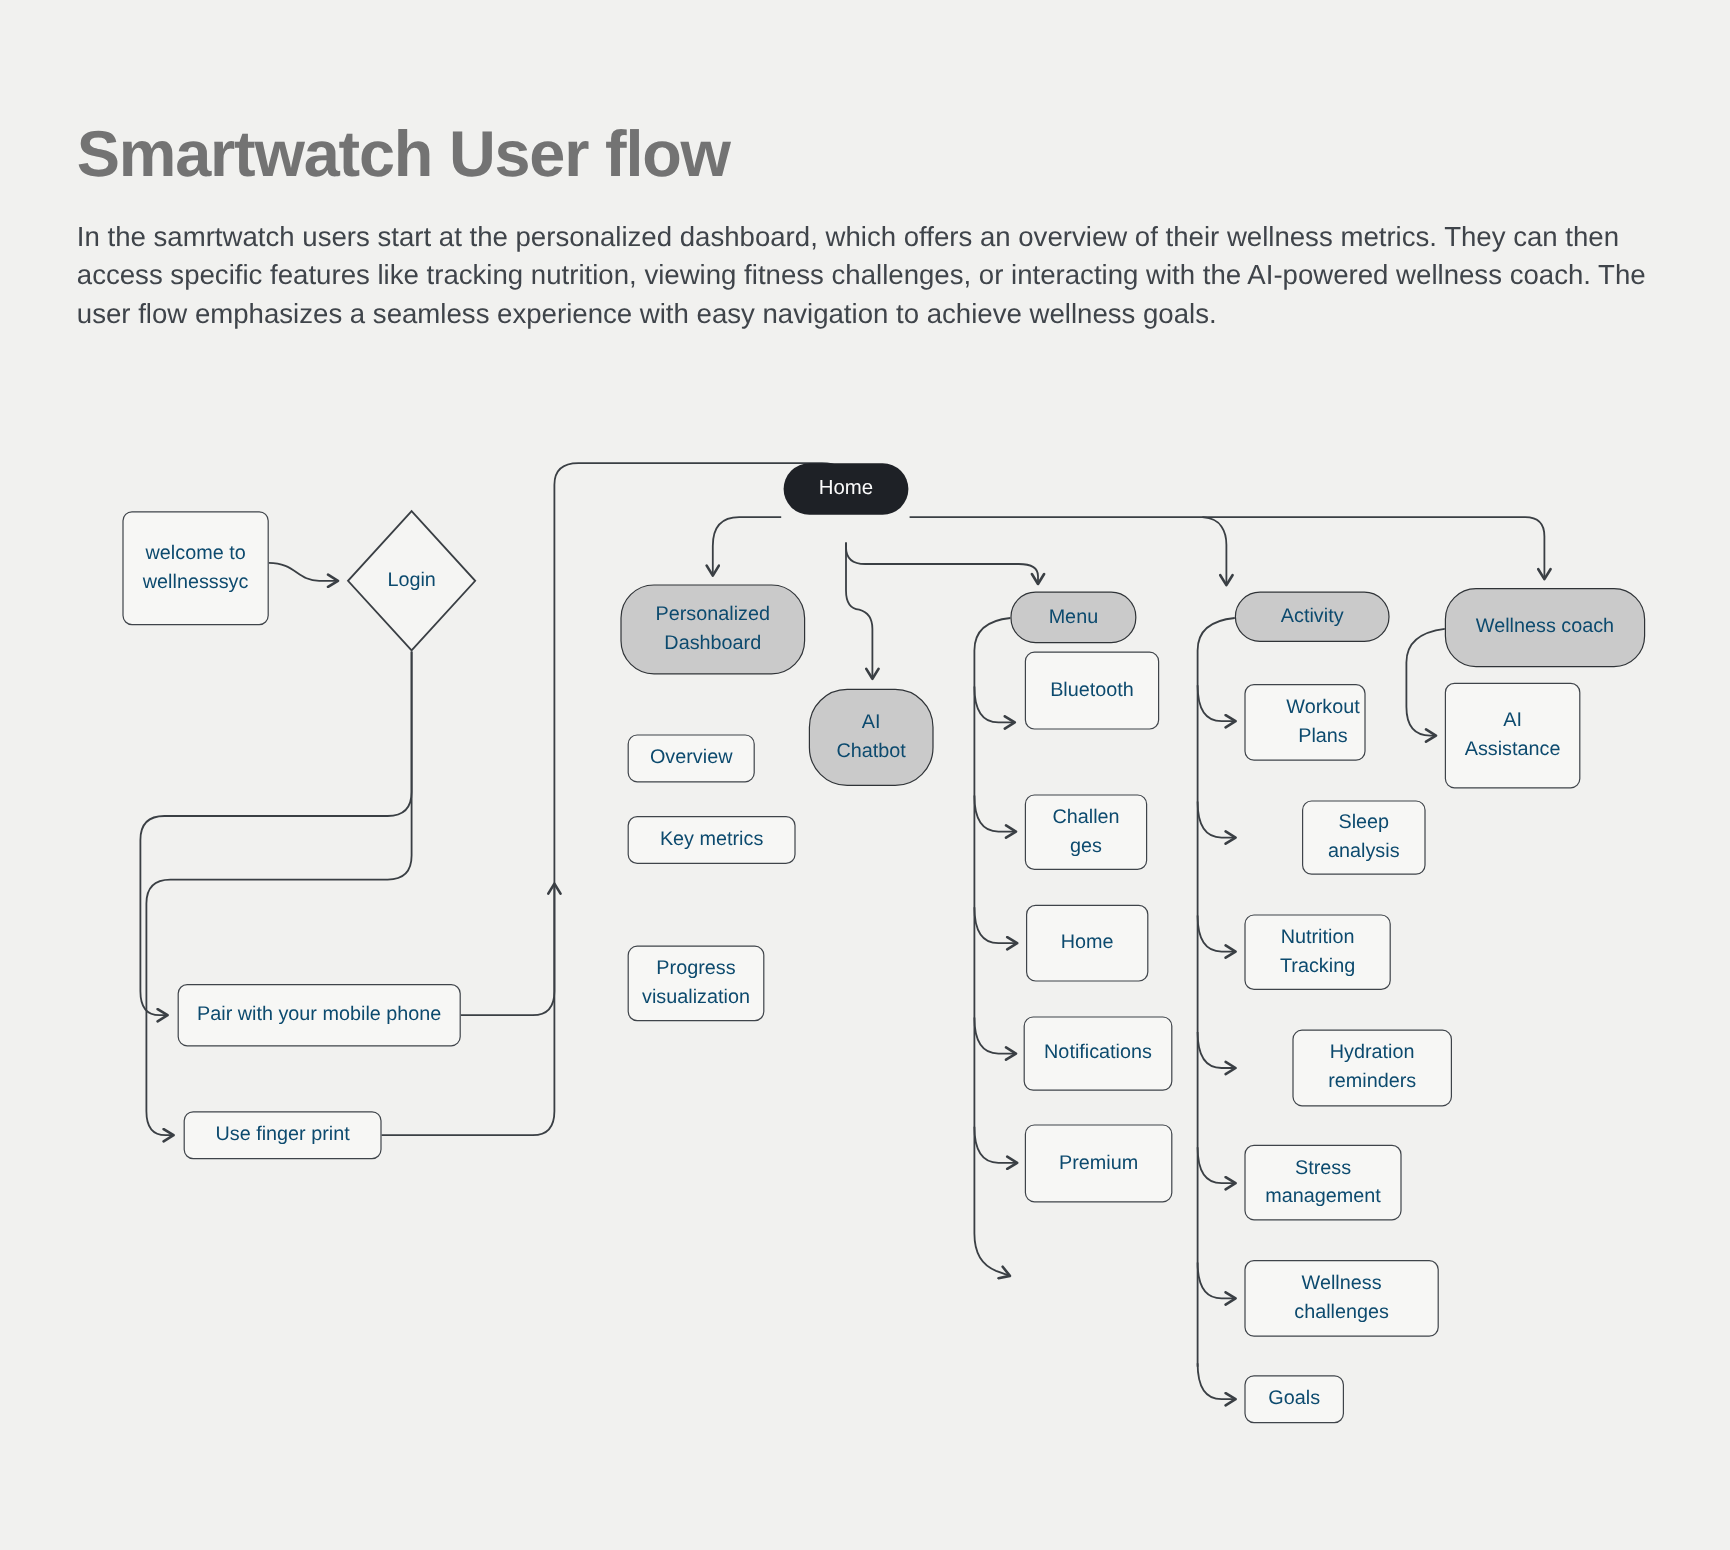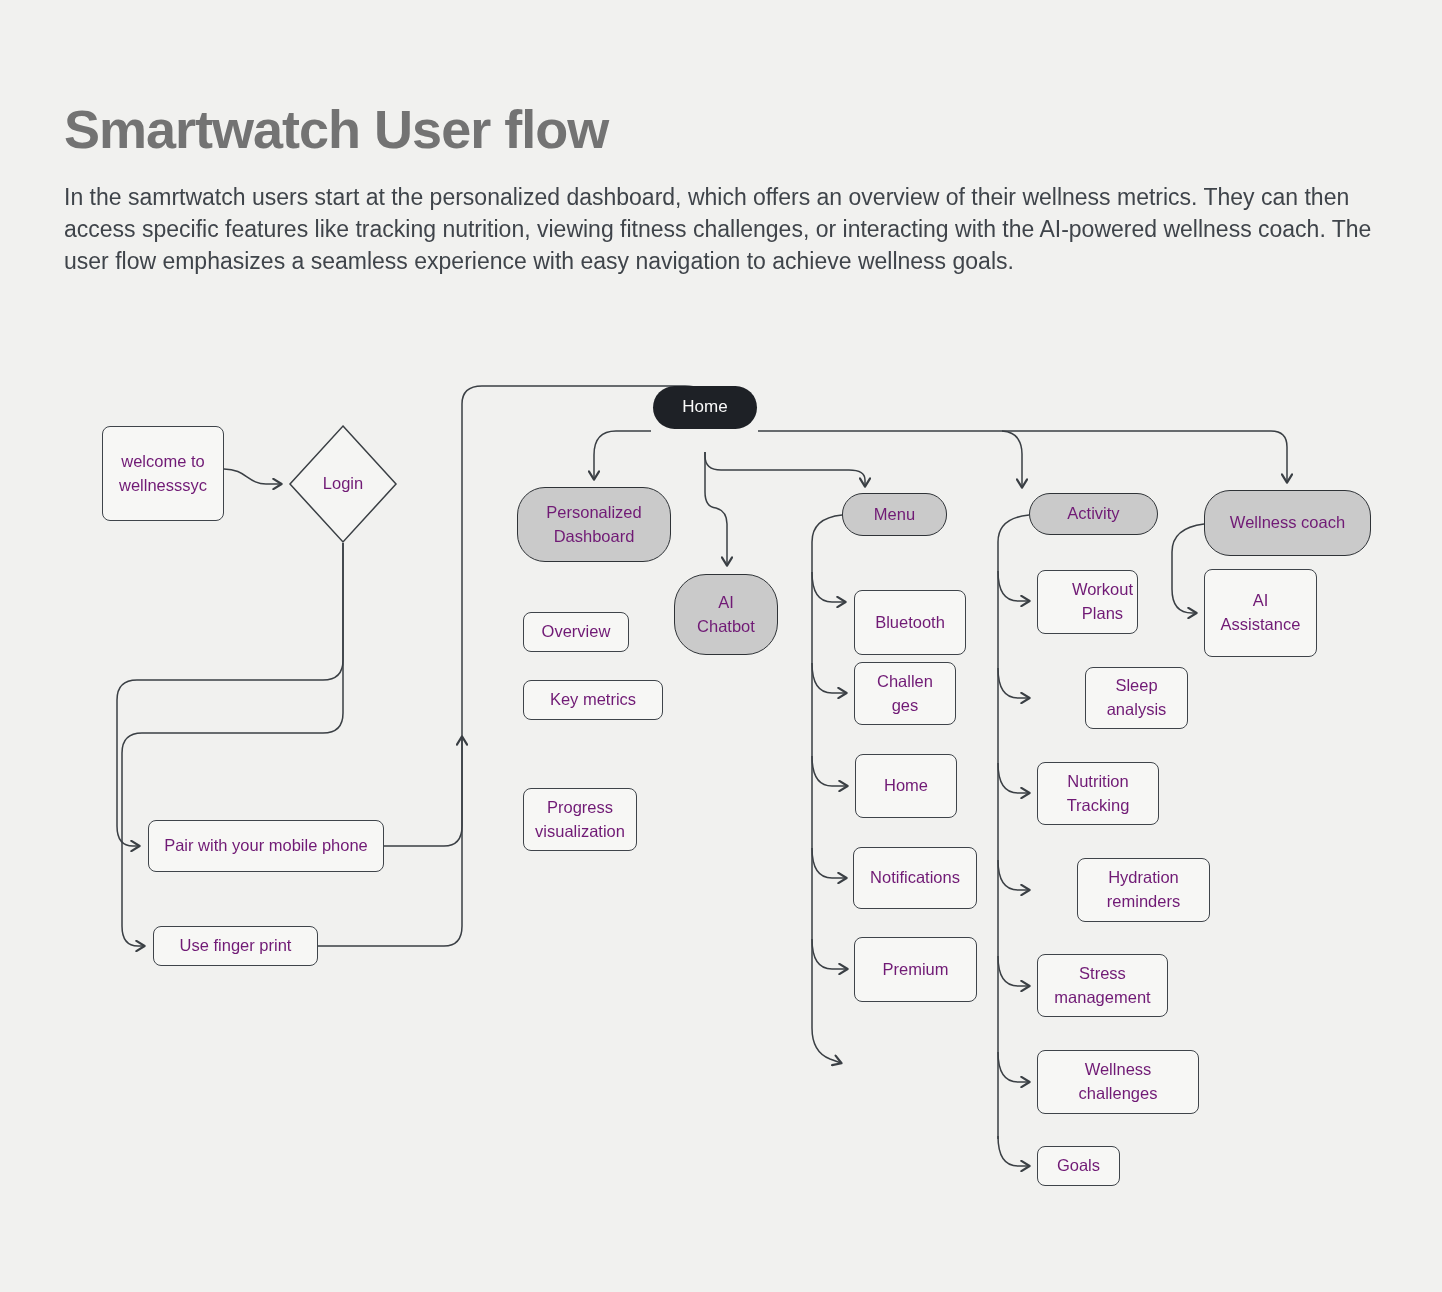--- a/index.html
+++ b/index.html
@@ -14,21 +14,21 @@
     font-size:54px;font-weight:700;letter-spacing:-1px;color:#737373;
   }
   .page-desc{
     position:absolute;left:64px;top:158px;width:1308px;
     font-size:23px;line-height:1.4;color:#3f444a;font-weight:400;
   }
   svg.flow{position:absolute;left:0;top:0;}
   .node{
     position:absolute;display:flex;align-items:center;justify-content:center;
     text-align:center;box-sizing:border-box;
-    font-size:16.5px;line-height:1.45;color:#701a75;
+    font-size:16.5px;line-height:1.45;color:#0c4a6e;
     white-space:pre-line;
   }
   .box{
     background:#f7f7f5;border:1.4px solid #3f444a;border-radius:8px;
   }
   .pill{
     background:#cacaca;border:1.5px solid #2f3337;
   }
   .home-node{
     background:#1e2126;color:#fafafa;border-radius:22px;font-size:17px;
@@ -117,21 +117,21 @@
 
 <div class="node box" style="left:523px;top:680px;width:140px;height:40px;">Key metrics</div>
 
 <div class="node box" style="left:523px;top:788px;width:114px;height:63px;">Progress
 visualization</div>
 
 <div class="node box" style="left:148px;top:820px;width:236px;height:52px;">Pair with your mobile phone</div>
 
 <div class="node box" style="left:153px;top:926px;width:165px;height:40px;">Use finger print</div>
 
-<div class="node box" style="left:854px;top:590px;width:112px;height:65px;">Bluetooth</div>
+<div class="node box" style="left:854px;top:543px;width:112px;height:65px;">Bluetooth</div>
 
 <div class="node box" style="left:854px;top:662px;width:102px;height:63px;">Challen
 ges</div>
 
 <div class="node box" style="left:855px;top:754px;width:102px;height:64px;">Home</div>
 
 <div class="node box" style="left:853px;top:847px;width:124px;height:62px;">Notifications</div>
 
 <div class="node box" style="left:854px;top:937px;width:123px;height:65px;">Premium</div>
 

